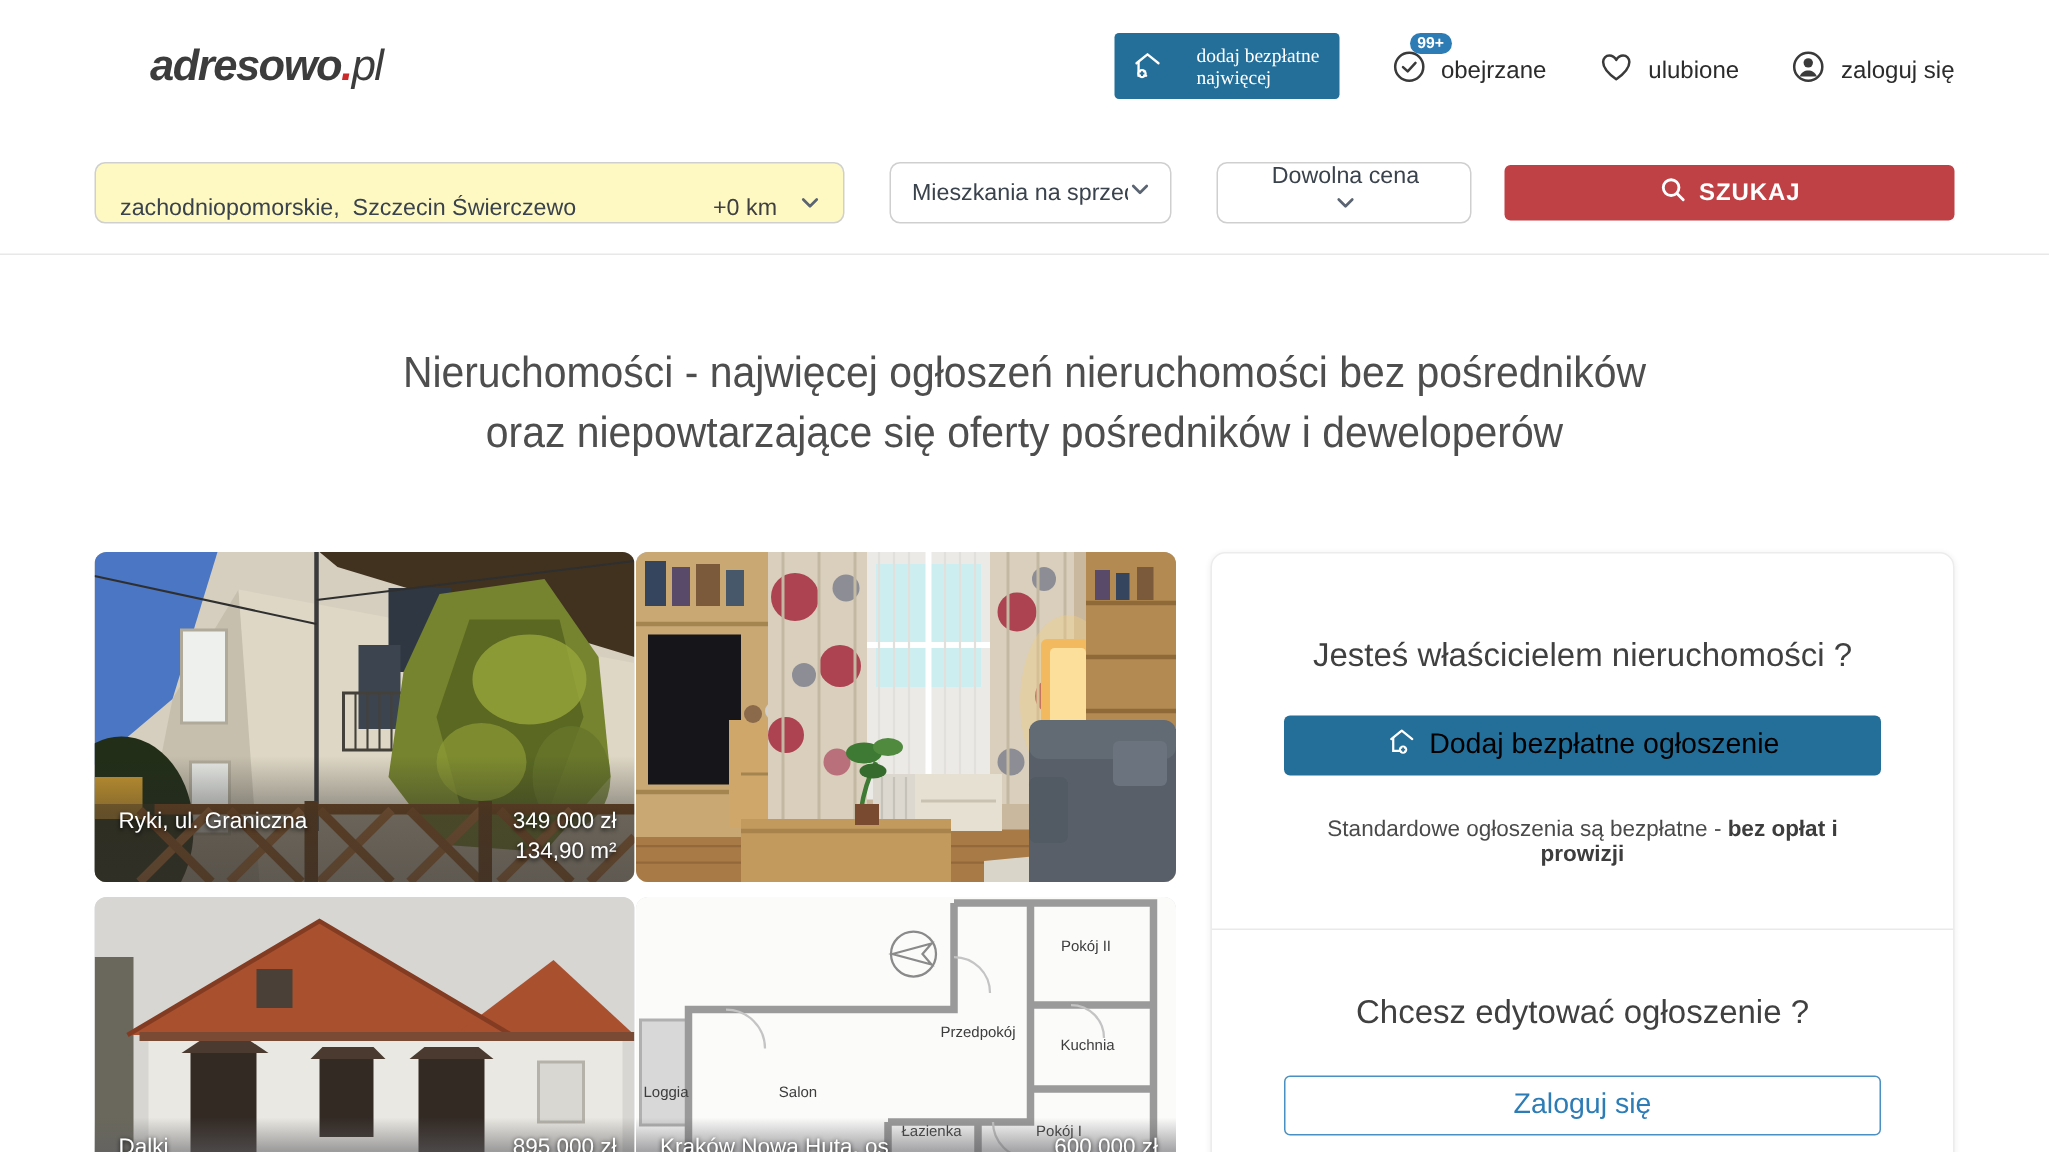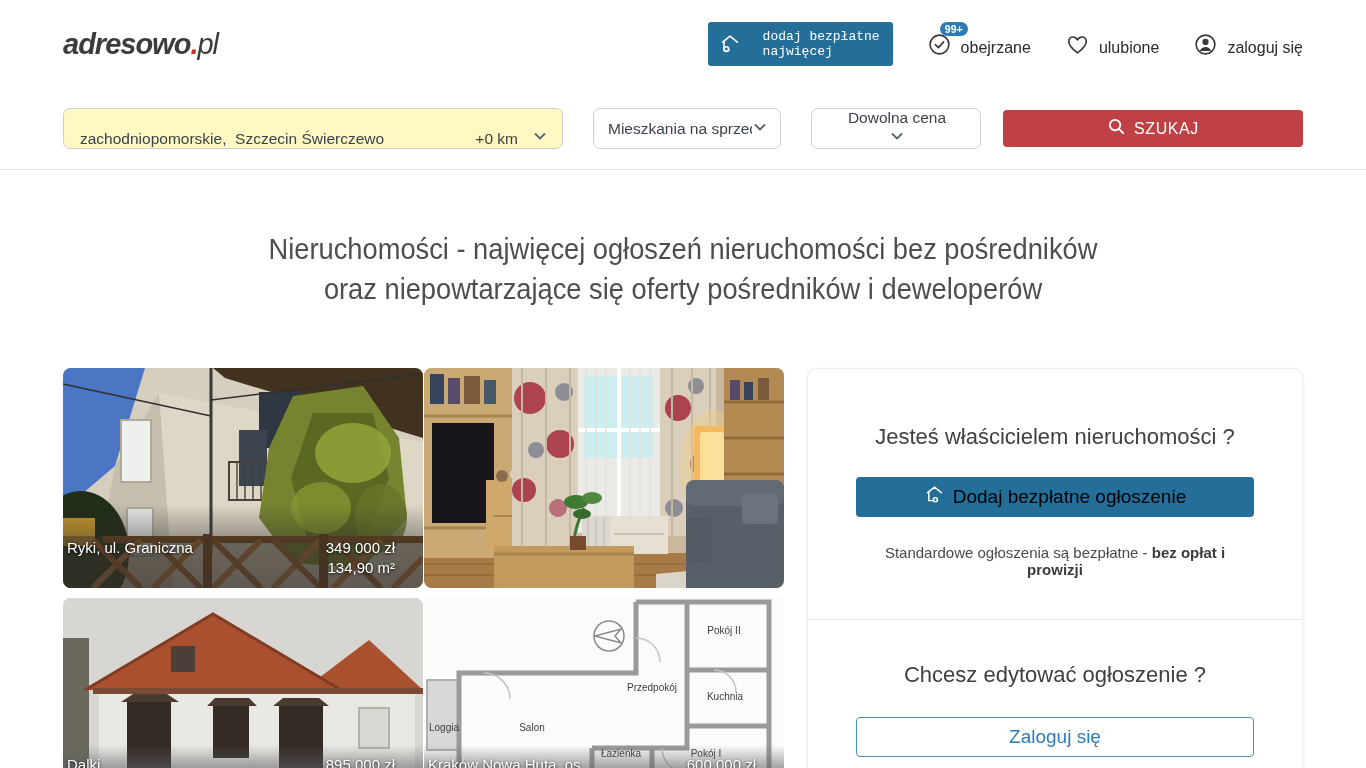--- a/index.html
+++ b/index.html
@@ -3,28 +3,28 @@
 <meta charset="utf-8">
 <style>
   * { margin:0; padding:0; box-sizing:border-box; }
   html,body { width:1366px; height:768px; overflow:hidden; background:#fff;
               font-family:"Liberation Sans","DejaVu Sans",sans-serif; }
   .page { position:relative; width:1366px; height:768px; background:#fff; }
 
   
   .topbar { position:absolute; top:0; left:63px; right:63px; height:88px;
             display:flex; align-items:center; justify-content:space-between; }
-  .logo { font-size:29px; font-style:italic; letter-spacing:-1px; color:#3c3c3c; cursor:pointer; }
+  .logo { font-size:29px; font-style:italic; letter-spacing:-1px; color:#3c3c3c; cursor:pointer;margin-left:37px; }
   .logo .lg-main { font-weight:700; }
   .logo .lg-dot  { font-weight:700; color:#cc2a2a; }
   .logo .lg-tld  { font-weight:400; }
   .top-actions { display:flex; align-items:center; gap:34px; }
   .add-btn { display:flex; align-items:center; gap:22px; background:#236f99; color:#fff;
              border:none; border-radius:3px; padding:7px 13px 7px 11px; cursor:pointer;
-             font-family:Liberation Mono, monospace; font-size:13px; line-height:1.18; text-align:left; }
+             font-family:Liberation Serif, serif; font-size:13px; line-height:1.18; text-align:left; }
   .add-btn svg { flex:0 0 auto; }
   .top-item { display:flex; align-items:flex-end; gap:9px; font-size:16px; color:#2b2b2b; cursor:pointer; }
   .icon-wrap { position:relative; display:inline-flex; }
   .badge { position:absolute; top:-10px; right:-16px; background:#2d7cb5; color:#fff;
            font-size:10.5px; font-weight:700; padding:2px 5px; border-radius:8px; line-height:1; }
 
   
   .searchbar { position:absolute; top:108px; left:63px; width:1240px; height:41px;
                display:flex; align-items:center; }
   .loc-field { width:500px; height:41px; border:1px solid #cfcfcf; border-radius:7px;
@@ -32,41 +32,41 @@
   .loc-field input { flex:1; border:none; outline:none; font-family:inherit; font-size:15.5px;
                      color:#3a424c; background:transparent; }
   .radius { font-size:15.5px; color:#3f3f3f; margin-right:14px; white-space:nowrap; }
   .sel { height:41px; border:1px solid #cfcfcf; border-radius:7px; background:#fff;
          display:flex; align-items:center; justify-content:space-between;
          padding:0 12px 0 14px; font-size:15.5px; color:#3a424c; cursor:pointer; }
   .sel-cat { width:188px; margin-right:30px; }
   .sel-price { width:170px; margin-right:22px;flex-direction:column; }
   .sel .sel-val { overflow:hidden; white-space:nowrap; }
   .search-btn { width:300px; height:37px; background:#bf4145; color:#fff; border:none;
-                border-radius:4px; font-family:inherit; font-size:16px; font-weight:400;
+                border-radius:4px; font-family:inherit; font-size:16px; font-weight:700;
                 letter-spacing:.6px; display:flex; align-items:center; justify-content:center;
                 gap:8px; cursor:pointer; }
   .header-rule { position:absolute; top:169px; left:0; width:1366px; border-top:1px solid #e8e8e8; }
 
   
   h1.headline { position:absolute; top:229px; left:0; width:1366px; text-align:center;
                 font-size:29px; font-weight:400; color:#4e4e4e; line-height:40px;
                 transform:scaleX(.94); }
 
   
   .grid { position:absolute; top:368px; left:63px; display:grid;
           grid-template-columns:360px 360px; column-gap:1px; row-gap:10px; }
   .card { position:relative; width:360px; height:220px; border-radius:8px; overflow:hidden;
           background:#ddd; cursor:pointer; }
   .card svg.photo { display:block; width:360px; height:220px; }
   .card-label { position:absolute; left:0; right:0; display:flex; justify-content:space-between;
                 align-items:flex-start; color:#fff; font-size:15px; line-height:20px;
                 text-shadow:0 1px 3px rgba(0,0,0,.85); }
-  .card-label .c-title { padding-left:4px; }
-  .card-label .c-nums { text-align:right; padding-right:28px; }
+  .card-label .c-title { padding-left:16px; }
+  .card-label .c-nums { text-align:right; padding-right:12px; }
   .label-bottom { bottom:0; padding:34px 0 10px;
                   background:linear-gradient(180deg, rgba(40,40,40,0) 0%, rgba(40,40,40,.42) 45%, rgba(45,45,45,.55) 100%); }
   .label-cut { top:147px; height:73px; padding:10px 0 0;
                background:linear-gradient(180deg, rgba(90,90,95,0) 0%, rgba(95,95,100,.55) 30%, rgba(100,100,105,.65) 100%); }
 
   
   .promo { position:absolute; top:368px; left:807px; width:496px; height:424px;
            background:#fff; border:1px solid #ececec; border-radius:10px;
            box-shadow:0 1px 4px rgba(0,0,0,.07); padding:0 48px; text-align:center; }
   .promo h2 { font-size:22px; font-weight:400; color:#404040; }

